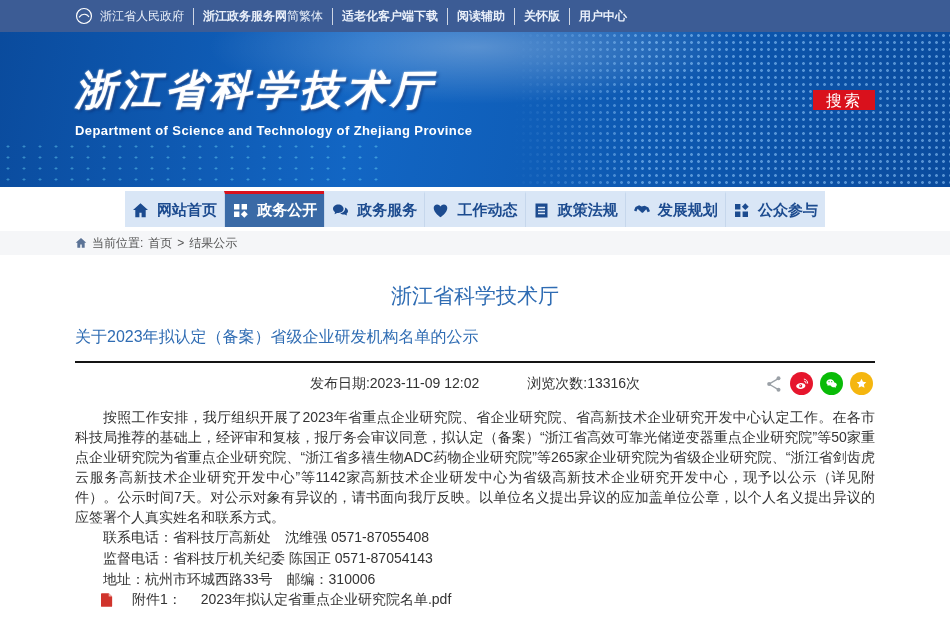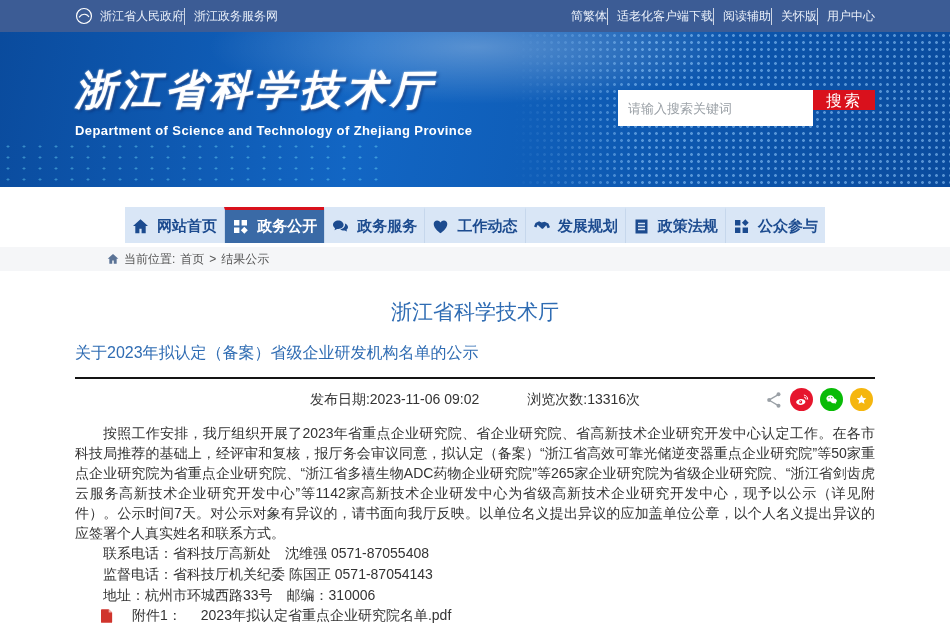--- a/index.html
+++ b/index.html
@@ -8,25 +8,25 @@
     --title-blue:#2f6cb3; --weibo:#e6162d; --wechat:#09bb07; --qzone:#f5b60f;
   }
   *{box-sizing:border-box;}
   html,body{margin:0;padding:0;}
   body{
     width:950px;height:626px;overflow:hidden;background:#fff;
     font-family:"Liberation Sans","DejaVu Sans",sans-serif;color:#333;
   }
   
   .topbar{height:30px;background:var(--topbar-blue);display:flex;align-items:center;
-    justify-content:space-between;padding:16px 75px;font-size:12px;color:#eaf0fa;}
+    padding:16px 75px;font-size:12px;color:#eaf0fa;}
   .topbar-left{display:flex;align-items:center;gap:7px;}
   .topbar-links{display:flex;align-items:center;}
   .toplink{cursor:pointer;white-space:nowrap;}
-  .toplink + .toplink{border-left:1px solid rgba(255,255,255,.75);padding-left:9px;}
+  .toplink + .toplink{border-left:1px solid rgba(255,255,255,.75);padding-left:9px;margin-left:9px;font-weight:bold;}
   
   .banner{position:relative;height:155px;overflow:hidden;
     background:linear-gradient(100deg,#0a4b9d 0%,#1266c4 38%,#0d58b0 70%,#0a4b9d 100%);}
   .banner .flare{position:absolute;left:18%;top:-50px;width:64%;height:130px;pointer-events:none;
     background:radial-gradient(ellipse at center,rgba(255,255,255,.30),rgba(255,255,255,0) 62%);}
   .banner .map-dots{position:absolute;right:0;top:0;width:46%;height:100%;pointer-events:none;
     background-image:radial-gradient(rgba(150,205,255,.55) 1.1px,transparent 1.7px);
     background-size:7px 7px;
     -webkit-mask-image:linear-gradient(to right,transparent,#000 30%);
     mask-image:linear-gradient(to right,transparent,#000 30%);}
@@ -38,30 +38,30 @@
     font-size:41px;color:#fff;letter-spacing:4px;line-height:1;
     text-shadow:0 0 2px rgba(255,255,255,.9),2px 2px 3px rgba(10,50,120,.8);}
   .logo-sub{margin-top:12px;font-family:Liberation Sans, sans-serif;font-weight:bold;
     font-size:13px;color:#fff;letter-spacing:.4px;}
   .search{position:absolute;right:75px;top:58px;display:flex;height:36px;}
   .search input{width:195px;height:36px;border:0;padding:0 10px;font-size:13px;color:#333;outline:none;}
   .search input::placeholder{color:#9aa0a6;}
   .search button{width:62px;height:20px;border:0;background:var(--accent-red);color:#fff;
     font-size:16px;cursor:pointer;letter-spacing:2px;}
   
-  .nav{width:700px;margin:20px auto 0;display:flex;background:var(--nav-bg);height:36px;}
+  .nav{width:700px;margin:4px auto 0;display:flex;background:var(--nav-bg);height:36px;}
   .nav-item{flex:1;display:flex;align-items:center;justify-content:center;gap:8px;
     font-size:15px;font-weight:bold;color:var(--nav-text);cursor:pointer;
     border-top:3px solid transparent;border-left:1px solid #c6d7ec;}
   .nav-item:first-child{border-left:0;}
   .nav-item.active{background:var(--nav-active);color:#fff;border-top-color:var(--accent-red);}
   .nav-item svg{width:17px;height:17px;fill:currentColor;flex:none;}
   
   .breadcrumb{margin-top:4px;height:24px;background:#f5f6f8;display:flex;align-items:center;
-    padding:0 107px;font-size:12px;color:#555;gap:5px;}
+    padding:0 75px;font-size:12px;color:#555;gap:5px;}
   .breadcrumb svg{width:12px;height:12px;fill:#5b7396;}
   .crumb-link{cursor:pointer;color:#555;}
   
   .content{width:800px;margin:0 auto;padding-top:28px;}
   .org-title{text-align:center;color:var(--title-blue);font-size:21px;line-height:1.2;}
   .article-title{color:var(--title-blue);font-size:16px;line-height:1.3;margin-top:19px;}
   .divider{height:2px;background:#141414;margin-top:13px;}
   .meta{position:relative;height:42px;display:flex;align-items:center;justify-content:center;
     gap:48px;font-size:14px;color:#333;}
   .meta-item{display:flex;white-space:nowrap;}
@@ -102,21 +102,20 @@
 
 <div class="banner">
   <div class="flare"></div>
   <div class="map-dots"></div>
   <div class="star-dots"></div>
   <div class="logo">
     <div class="logo-title">浙江省科学技术厅</div>
     <div class="logo-sub">Department of Science and Technology of Zhejiang Province</div>
   </div>
   <div class="search">
-    <input type="text" placeholder="请输入搜索关键词" style="">
     <button>搜索</button>
   </div>
 </div>
 
 <div class="nav">
   <div class="nav-item">
     <svg viewBox="0 0 17 17">
         <path d="M8.5 1.3 1 8h2.3v7.2h4.1v-4.5h2.2v4.5h4.1V8H16z"></path>
       </svg>
     <span>网站首页</span>
@@ -136,29 +135,29 @@
     <span>政务服务</span>
   </div>
   <div class="nav-item">
     <svg viewBox="0 0 17 17">
       <path d="M8.5 15.2S1.7 10.5 1.7 5.9c0-2 1.6-3.5 3.4-3.5 1.4 0 2.7.8 3.4 2.1.7-1.3 2-2.1 3.4-2.1 1.8 0 3.4 1.5 3.4 3.5 0 4.6-6.8 9.3-6.8 9.3z"></path>
       </svg>
     <span>工作动态</span>
   </div>
   <div class="nav-item">
     <svg viewBox="0 0 17 17">
+      <path fill-rule="evenodd" d="M2.5 1.5h12v14h-12zM5 4.8h7v1.4H5zm0 3h7v1.4H5zm0 3h7v1.4H5z"></path>
+      </svg>
+    <span>政策法规</span>
+  </div>
+  <div class="nav-item">
+    <svg viewBox="0 0 17 17">
       <path d="M8.5 4.4 6.1 3.2 2.5 4.9 1 8.4l2.4 1 1.2-2.6 4 3.7c.5.4 1.2.4 1.6-.1l3-3.2 1.4 3.1 2.4-1-1.6-3.8-3.7-1.7z"></path>
       </svg>
     <span>发展规划</span>
-  </div>
-  <div class="nav-item">
-    <svg viewBox="0 0 17 17">
-      <path fill-rule="evenodd" d="M2.5 1.5h12v14h-12zM5 4.8h7v1.4H5zm0 3h7v1.4H5zm0 3h7v1.4H5z"></path>
-      </svg>
-    <span>政策法规</span>
   </div>
   <div class="nav-item">
     <svg viewBox="0 0 17 17">
       <path d="M2 2h5.4v5.4H2zM9.6 9.6H15V15H9.6zM2 9.6h5.4V15H2z"></path>
         <path d="m12.3 1.3 3.4 3.4-3.4 3.4-3.4-3.4z"></path>
       </svg>
     <span>公众参与</span>
   </div>
 </div>
 
@@ -173,21 +172,21 @@
 </div>
 
 <div class="content">
   <div class="org-title">浙江省科学技术厅</div>
   <div class="article-title">关于2023年拟认定（备案）省级企业研发机构名单的公示</div>
   <div class="divider"></div>
 
   <div class="meta">
     <span class="meta-item">
       <span>发布日期: </span>
-      <span>2023-11-06 09:02</span>
+      <span>2023-11-09 12:02</span>
     </span>
     <span class="meta-item">
       <span>浏览次数: </span>
       <span>13316次</span>
     </span>
     <span class="share">
       <svg class="share-plain" viewBox="0 0 20 20">
         <g stroke="#9aa0a6" stroke-width="1.5" fill="none">
             <path d="M14.8 4 5.2 9.6m0 1 9.6 5.6"></path>
           </g>

